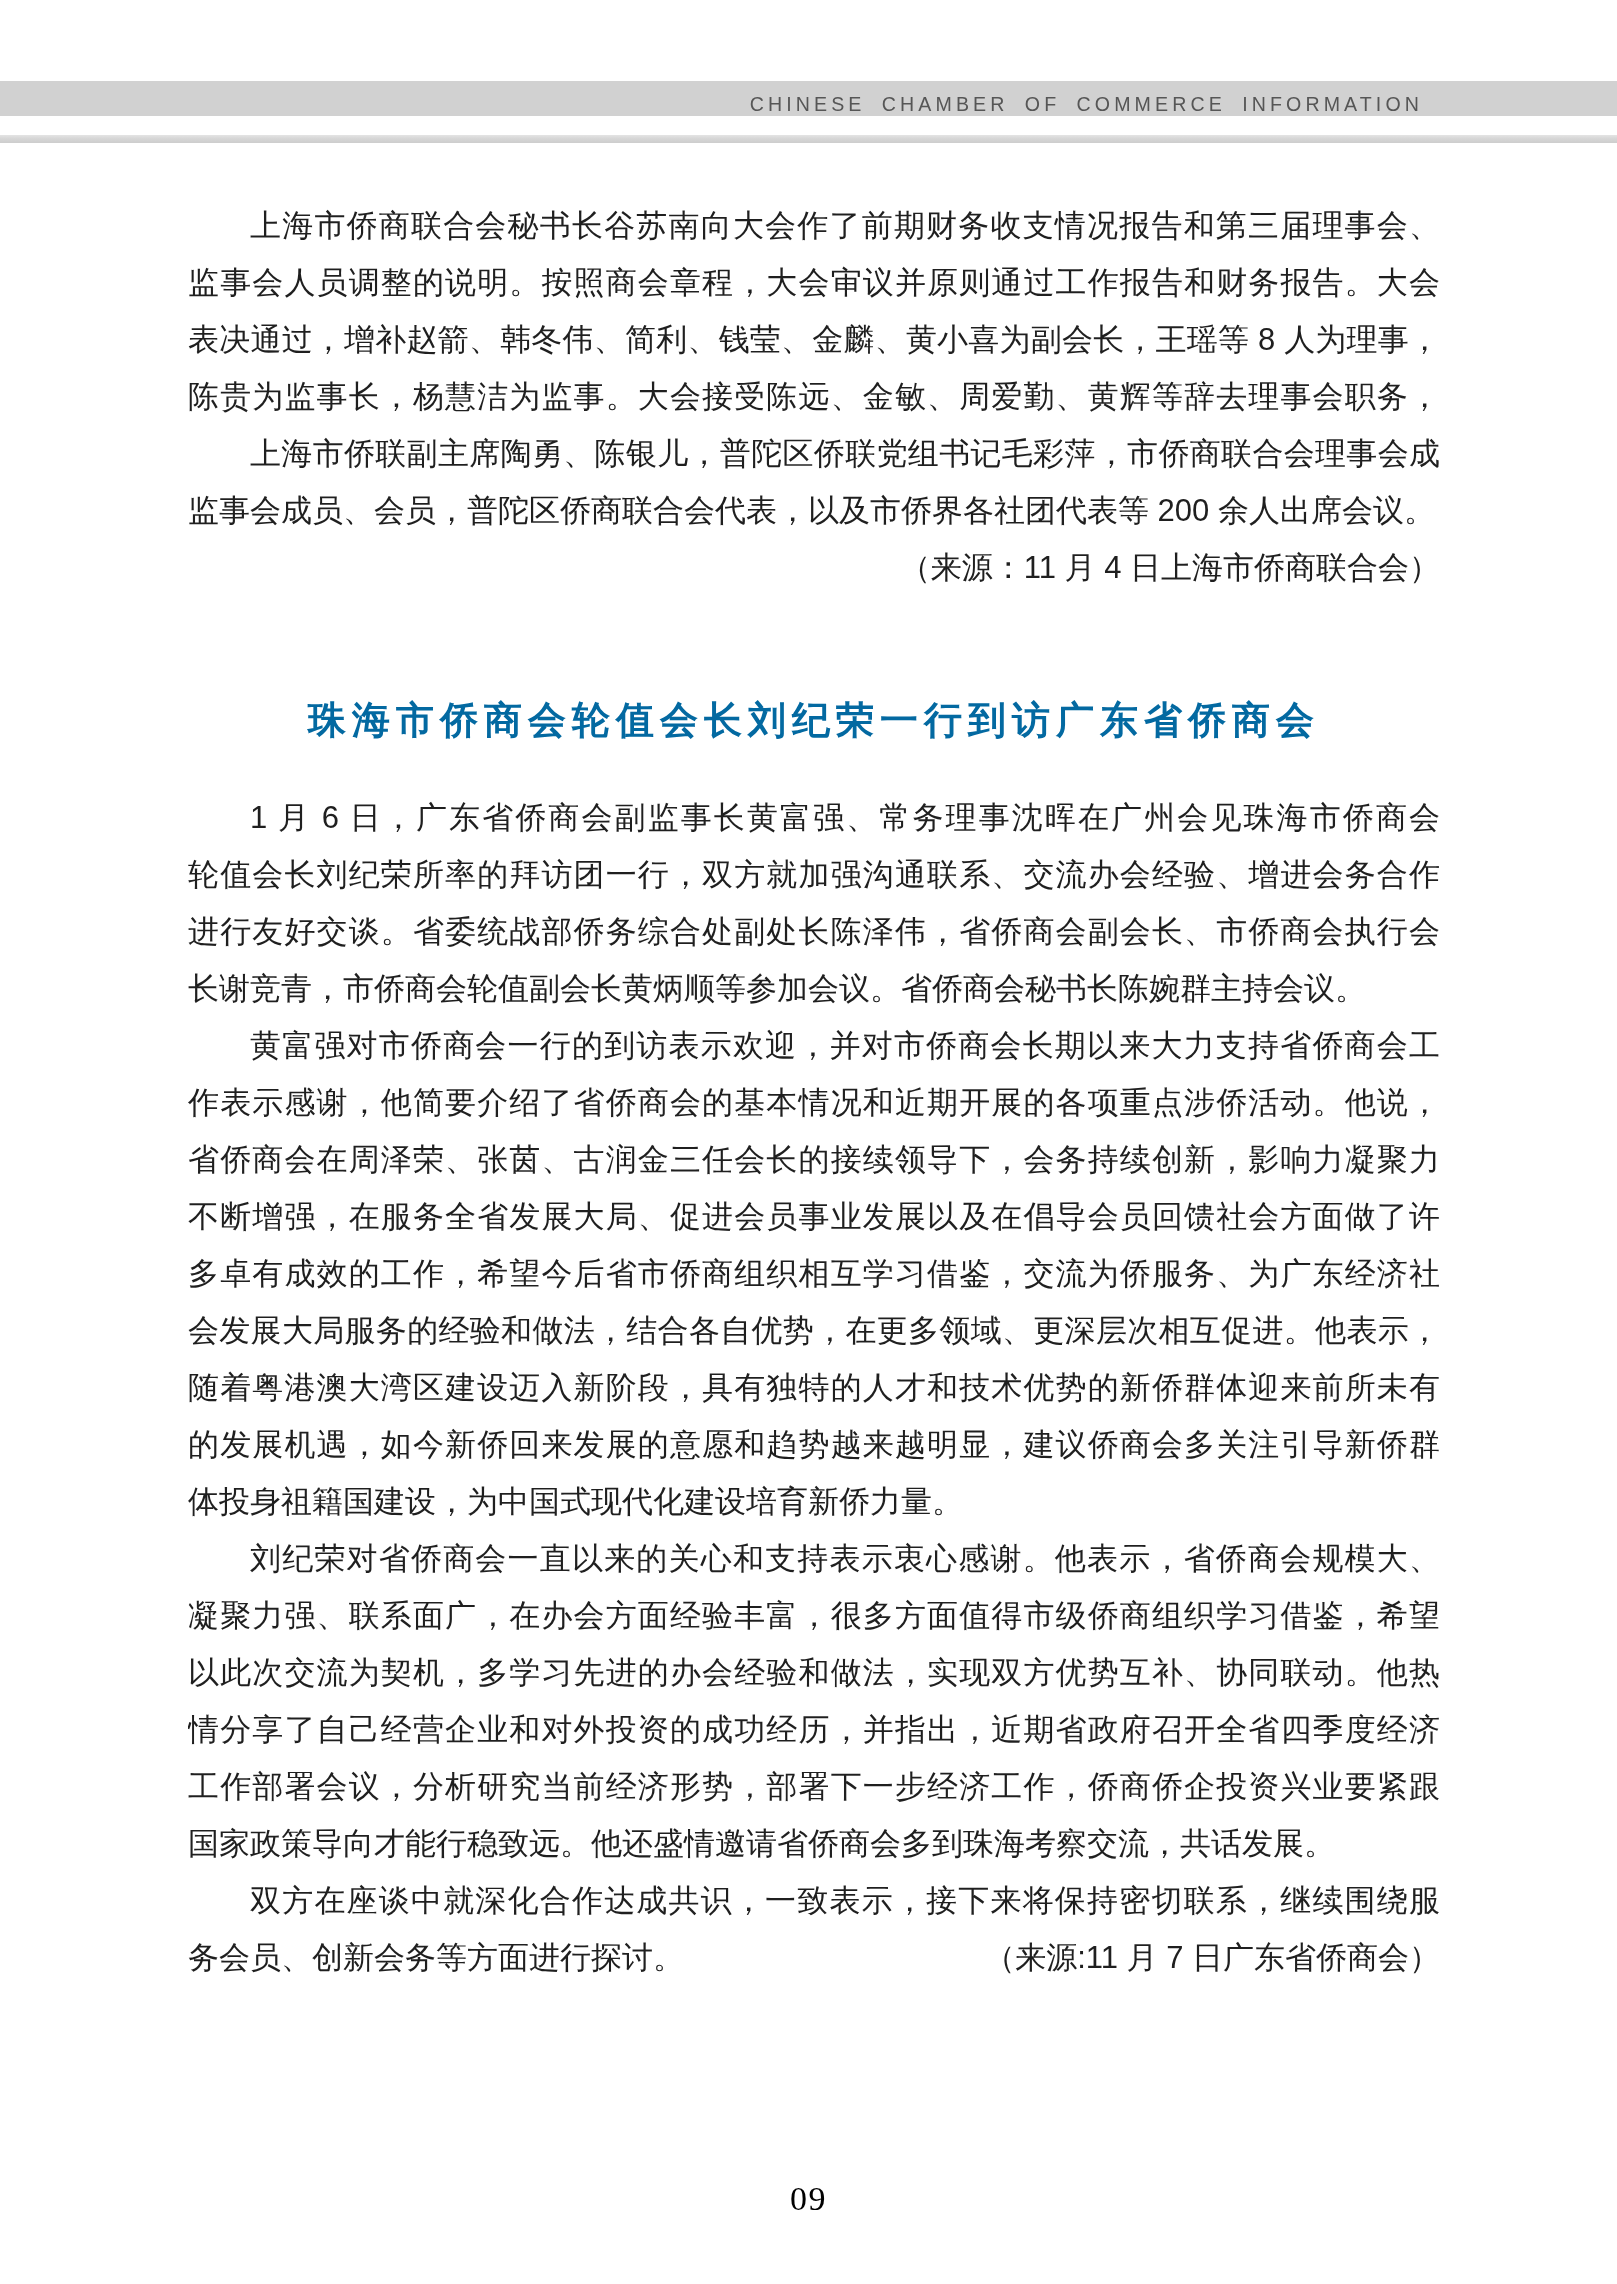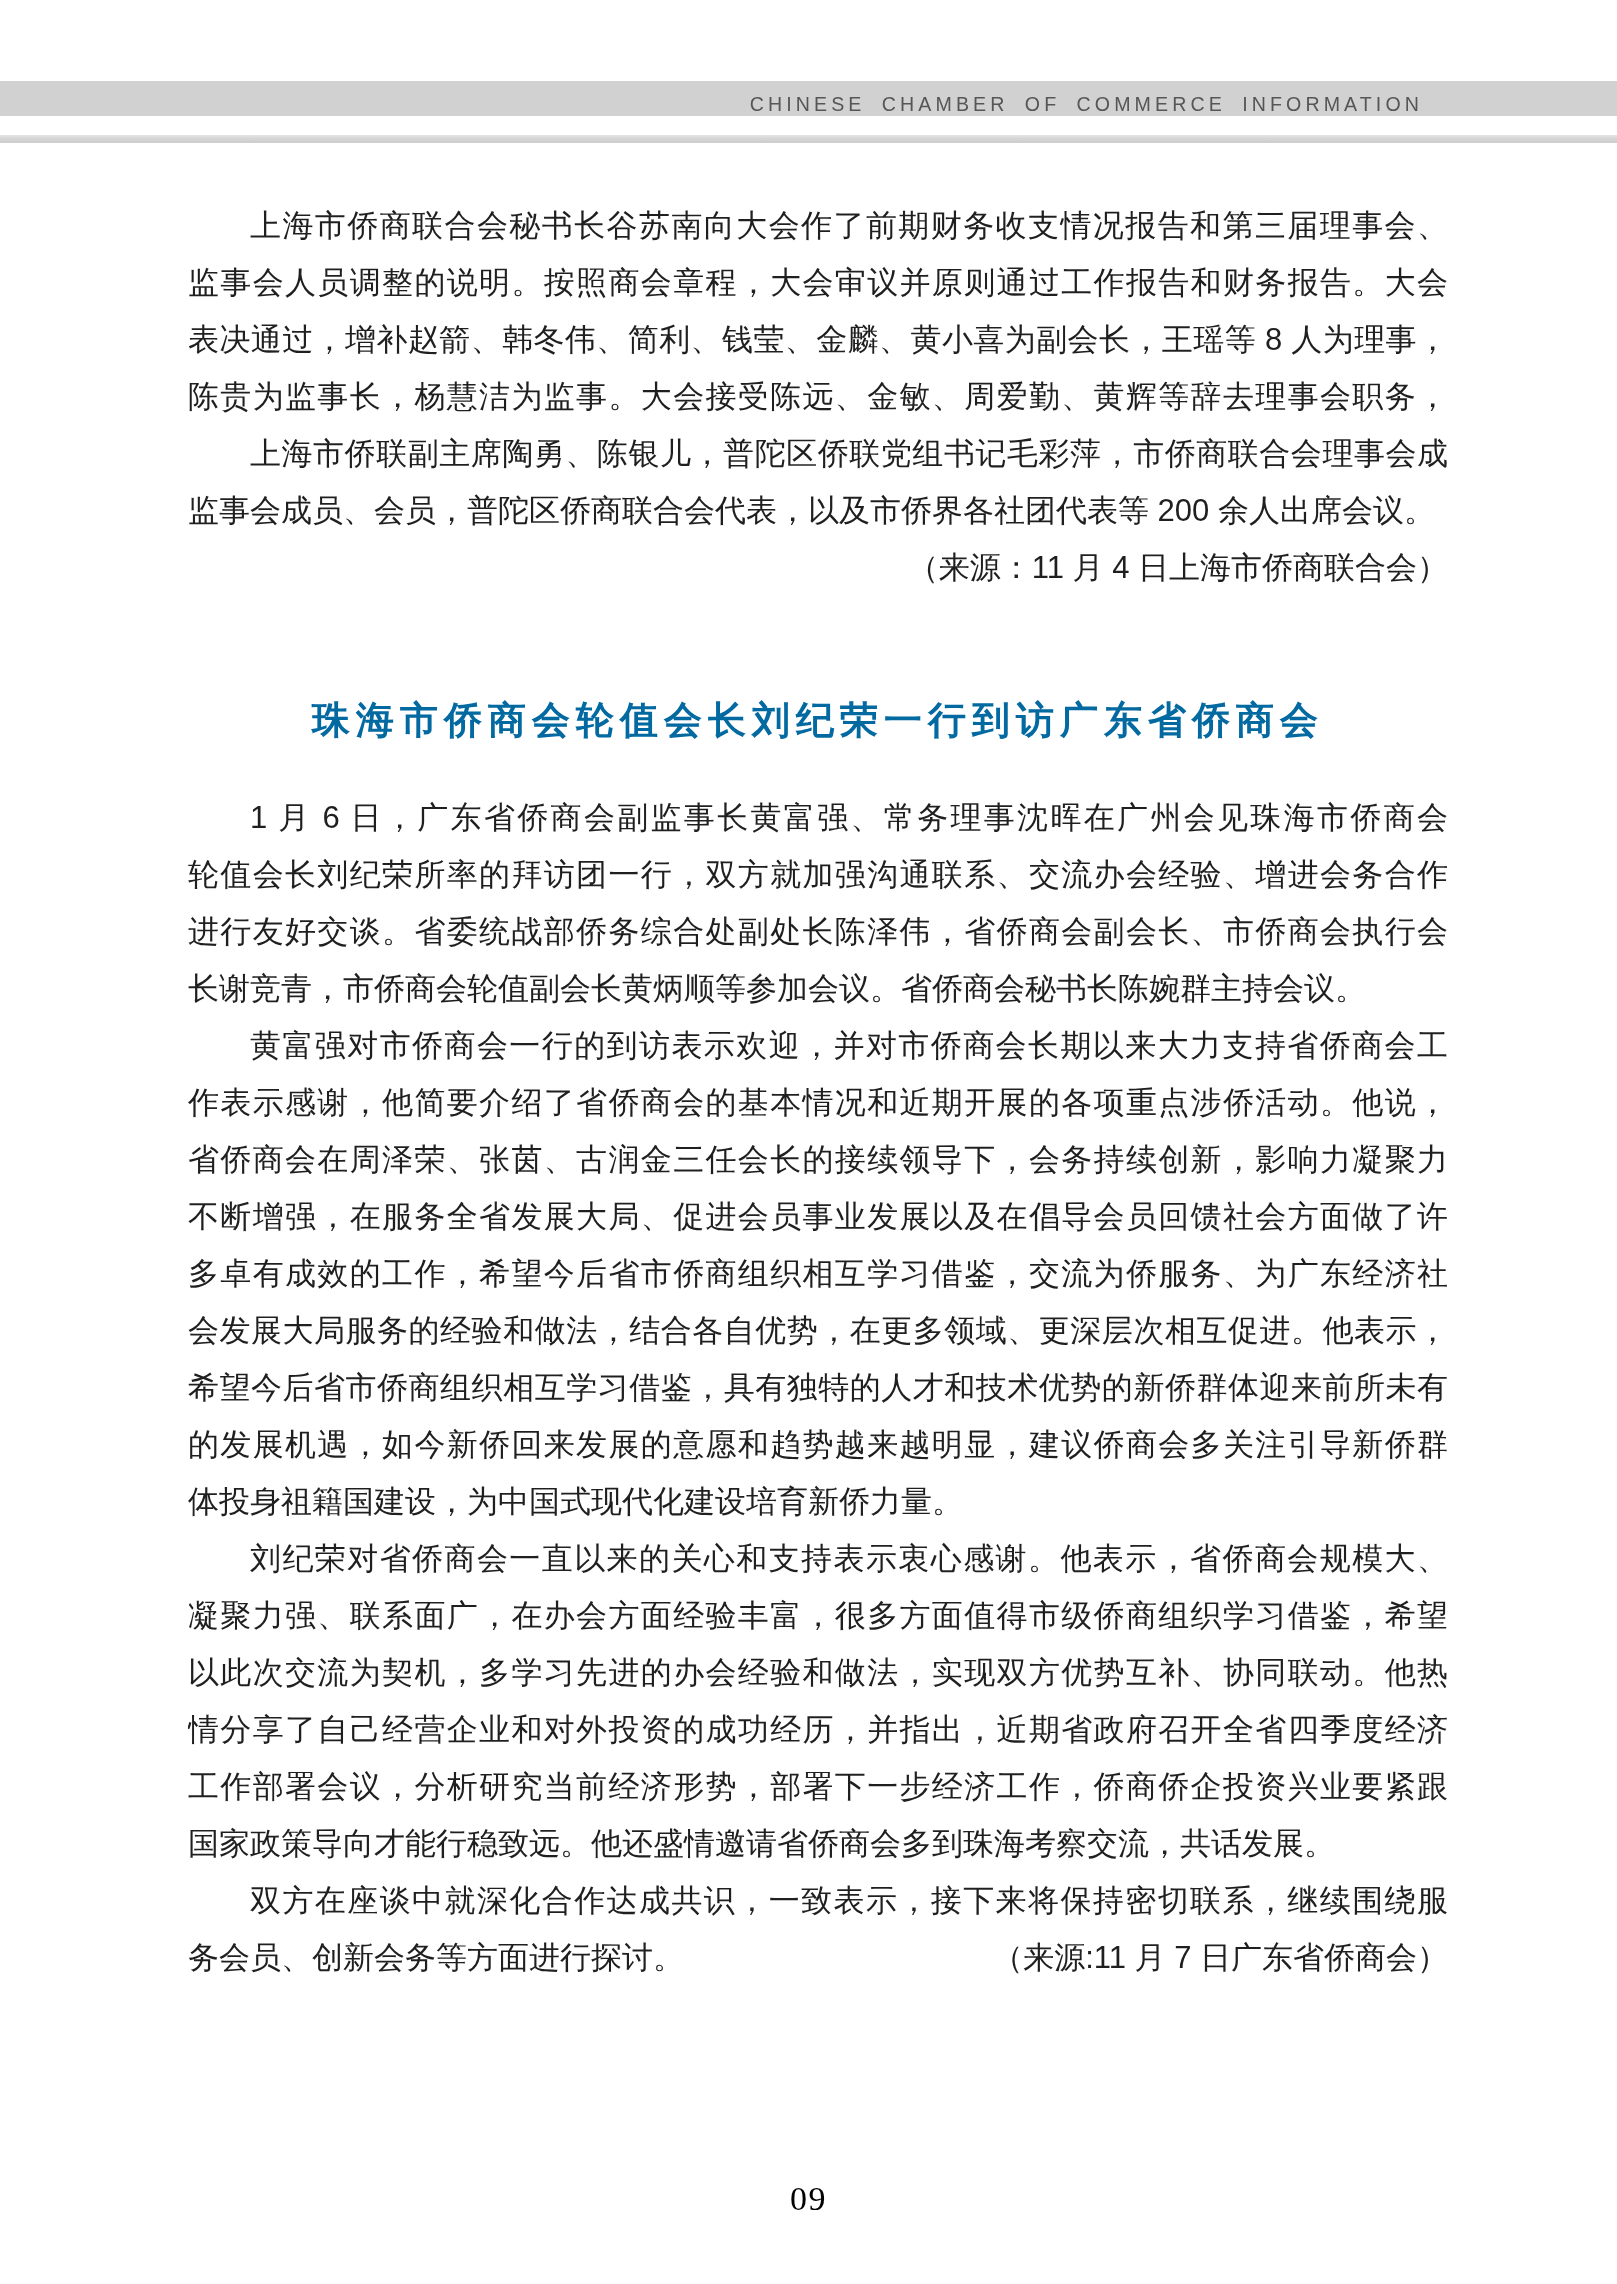--- a/index.html
+++ b/index.html
@@ -22,21 +22,21 @@
     font-size: 19.6px; letter-spacing: 4.1px; word-spacing: 6.8px;
     color: #565656; font-weight: 400; white-space: nowrap;
   }
   .band-thin {
     position: absolute; left: 0; right: 0; top: 135px; height: 8.3px;
     background: linear-gradient(180deg, #e4e4e4 0%, #d6d6d6 45%, #cdcdcd 100%);
   }
 
   
   .content {
-    position: absolute; left: 188px; right: 169px; top: 197px;
+    position: absolute; left: 188px; right: 177px; top: 197px;
   }
   .line {
     height: 57px; line-height: 57px;
     font-size: 31px; color: #1f1f1f;
     white-space: nowrap;
   }
   .line.jst {
     white-space: normal;
     text-align: justify;
     text-align-last: justify;
@@ -87,21 +87,21 @@
     <div class="line ind jst">1 月 6 日，广东省侨商会副监事长黄富强、常务理事沈晖在广州会见珠海市侨商会</div>
     <div class="line jst">轮值会长刘纪荣所率的拜访团一行，双方就加强沟通联系、交流办会经验、增进会务合作</div>
     <div class="line jst">进行友好交谈。省委统战部侨务综合处副处长陈泽伟，省侨商会副会长、市侨商会执行会</div>
     <div class="line">长谢竞青，市侨商会轮值副会长黄炳顺等参加会议。省侨商会秘书长陈婉群主持会议。</div>
     <div class="line ind jst">黄富强对市侨商会一行的到访表示欢迎，并对市侨商会长期以来大力支持省侨商会工</div>
     <div class="line jst">作表示感谢，他简要介绍了省侨商会的基本情况和近期开展的各项重点涉侨活动。他说，</div>
     <div class="line jst">省侨商会在周泽荣、张茵、古润金三任会长的接续领导下，会务持续创新，影响力凝聚力</div>
     <div class="line jst">不断增强，在服务全省发展大局、促进会员事业发展以及在倡导会员回馈社会方面做了许</div>
     <div class="line jst">多卓有成效的工作，希望今后省市侨商组织相互学习借鉴，交流为侨服务、为广东经济社</div>
     <div class="line jst">会发展大局服务的经验和做法，结合各自优势，在更多领域、更深层次相互促进。他表示，</div>
-    <div class="line jst">希望今后省市侨商组织相互学习借鉴，具有独特的人才和技术优势的新侨群体迎来前所未有</div>
+    <div class="line jst">随着粤港澳大湾区建设迈入新阶段，具有独特的人才和技术优势的新侨群体迎来前所未有</div>
     <div class="line jst">的发展机遇，如今新侨回来发展的意愿和趋势越来越明显，建议侨商会多关注引导新侨群</div>
     <div class="line">体投身祖籍国建设，为中国式现代化建设培育新侨力量。</div>
     <div class="line ind jst">刘纪荣对省侨商会一直以来的关心和支持表示衷心感谢。他表示，省侨商会规模大、</div>
     <div class="line jst">凝聚力强、联系面广，在办会方面经验丰富，很多方面值得市级侨商组织学习借鉴，希望</div>
     <div class="line jst">以此次交流为契机，多学习先进的办会经验和做法，实现双方优势互补、协同联动。他热</div>
     <div class="line jst">情分享了自己经营企业和对外投资的成功经历，并指出，近期省政府召开全省四季度经济</div>
     <div class="line jst">工作部署会议，分析研究当前经济形势，部署下一步经济工作，侨商侨企投资兴业要紧跟</div>
     <div class="line">国家政策导向才能行稳致远。他还盛情邀请省侨商会多到珠海考察交流，共话发展。</div>
     <div class="line ind jst">双方在座谈中就深化合作达成共识，一致表示，接下来将保持密切联系，继续围绕服</div>
 

